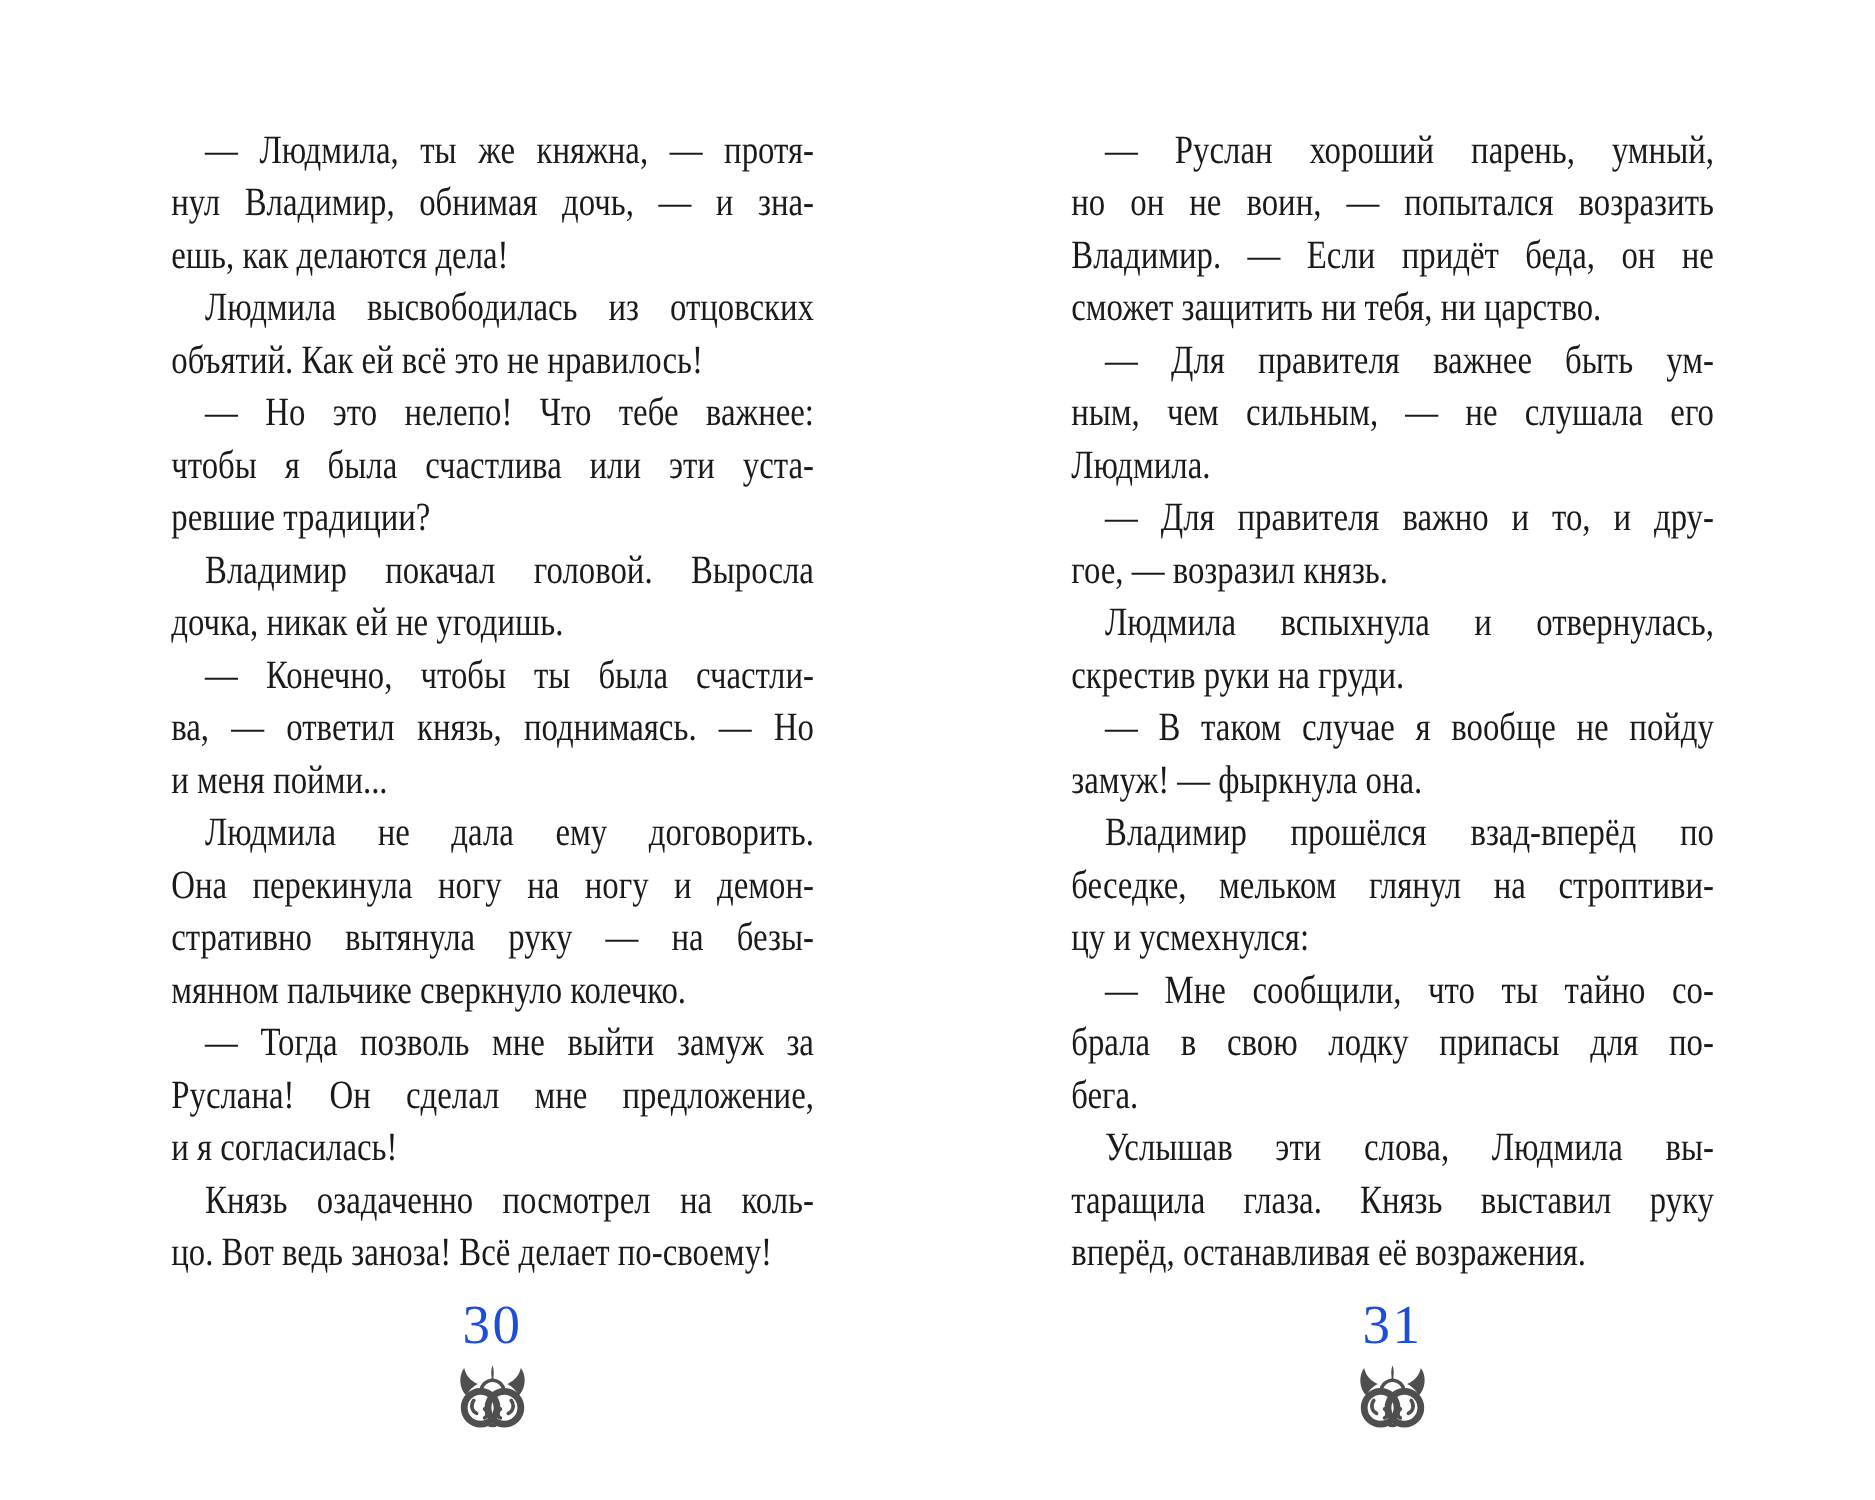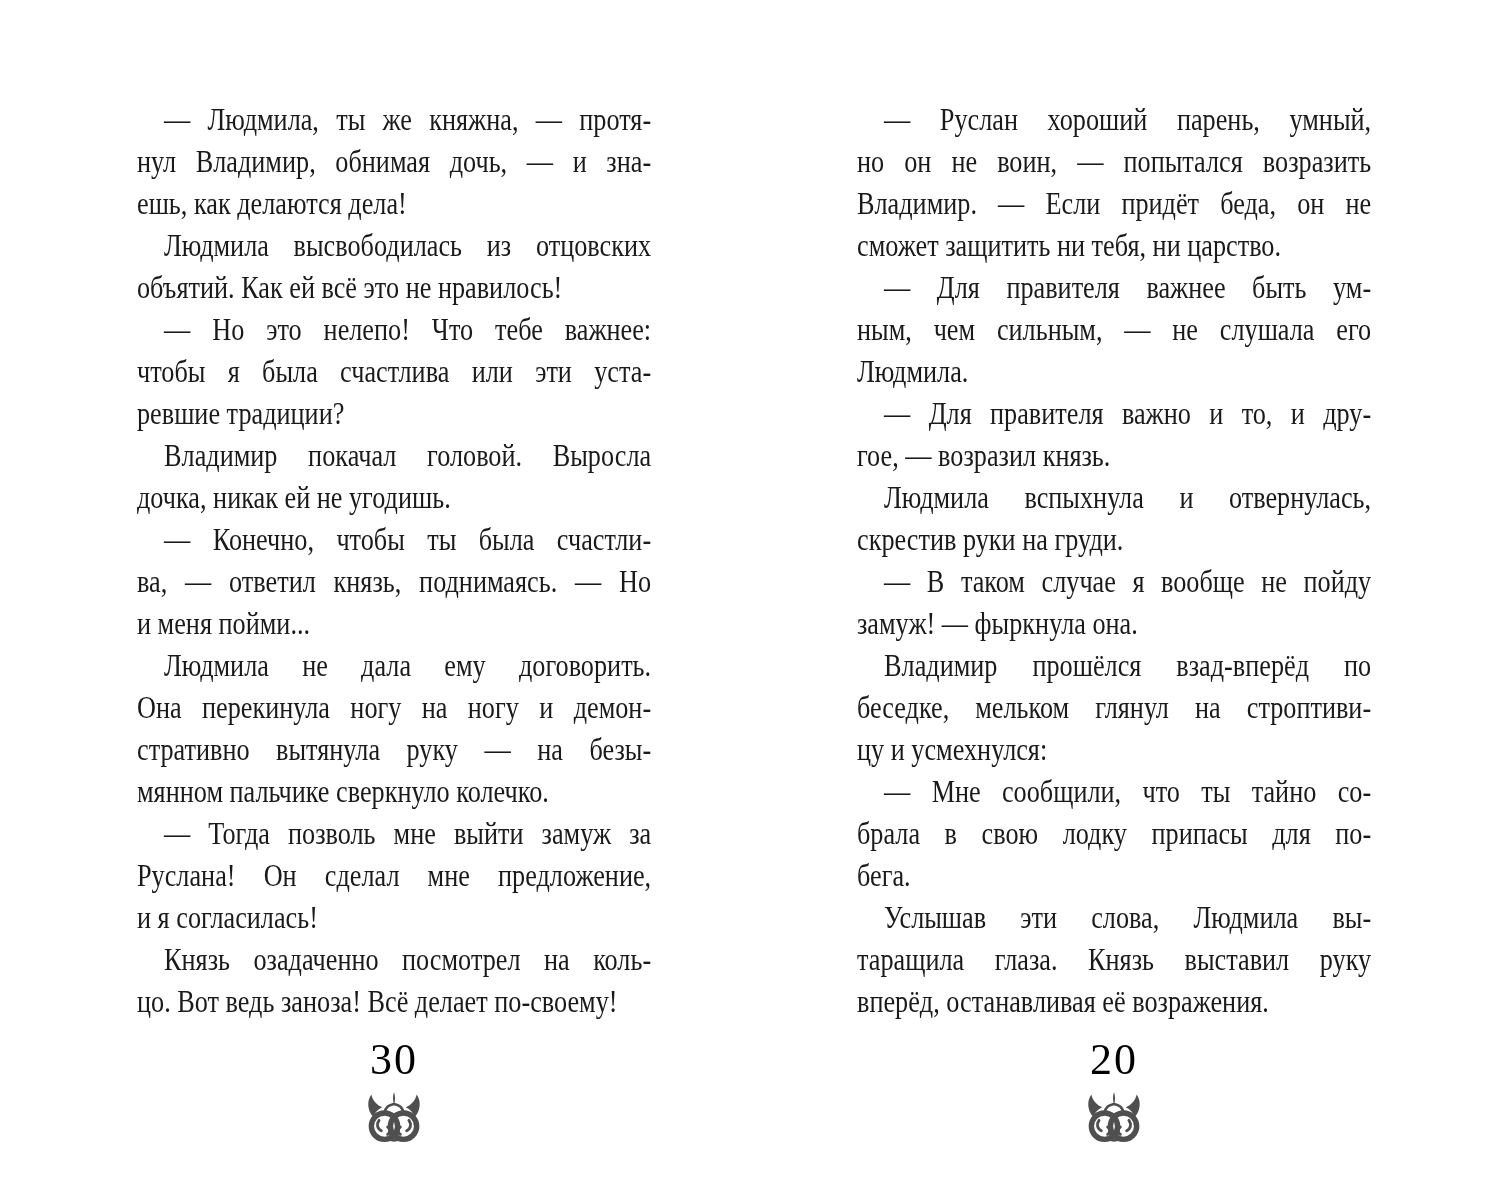--- a/index.html
+++ b/index.html
@@ -49,21 +49,21 @@
   .footer {
     position: absolute;
     top: 1038px;
     left: 0;
     width: 100%;
     text-align: center;
   }
   .page-number {
     font-size: 44px;
     line-height: 1;
-    color: #000000;
+    color: #1d4ed8;
     letter-spacing: 2px;
   }
   .ornament {
     display: block;
     margin: 10px auto 0 auto;
     width: 58px;
     height: 53px;
   }
 </style>
 </head>
@@ -170,21 +170,21 @@
           <div class="line">брала в свою лодку припасы для по-</div>
           <div class="line last">бега.</div>
         </div>
         <div class="para">
           <div class="line first">Услышав эти слова, Людмила вы-</div>
           <div class="line">таращила глаза. Князь выставил руку</div>
           <div class="line last">вперёд, останавливая её возражения.</div>
         </div>
       </div>
     <div class="footer">
-      <div class="page-number">20</div>
+      <div class="page-number">31</div>
       <svg class="ornament" viewBox="0 0 64 58" xmlns="http://www.w3.org/2000/svg">
         <g stroke="#4f4f4f" fill="none" stroke-linecap="round">
           <circle cx="21.5" cy="37.5" r="14.5" stroke-width="6"></circle>
           <circle cx="42.5" cy="37.5" r="14.5" stroke-width="6"></circle>
           <path d="M32,13 C26,14 22.5,17.5 22,22" stroke-width="3"></path>
           <path d="M32,13 C38,14 41.5,17.5 42,22" stroke-width="3"></path>
           <path d="M15.5,31 C12.5,35 13.5,40.5 18,42.5" stroke-width="3.2"></path>
           <path d="M25,38.5 C28,40.5 28,45 25,46.5" stroke-width="3.2"></path>
           <path d="M48.5,31 C51.5,35 50.5,40.5 46,42.5" stroke-width="3.2"></path>
           <path d="M39,38.5 C36,40.5 36,45 39,46.5" stroke-width="3.2"></path>

